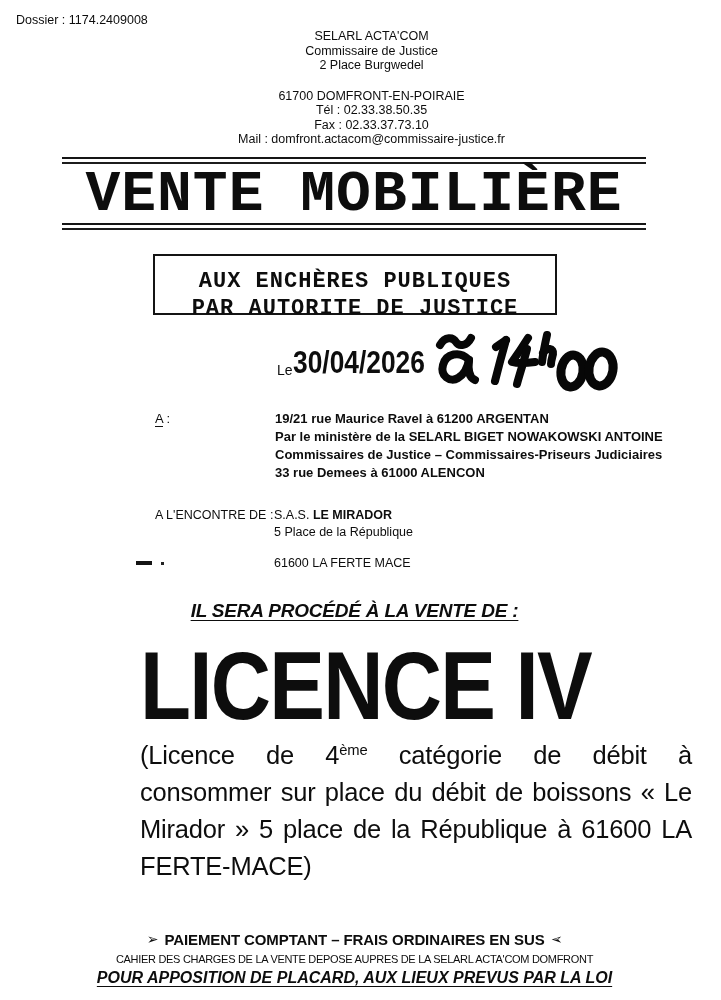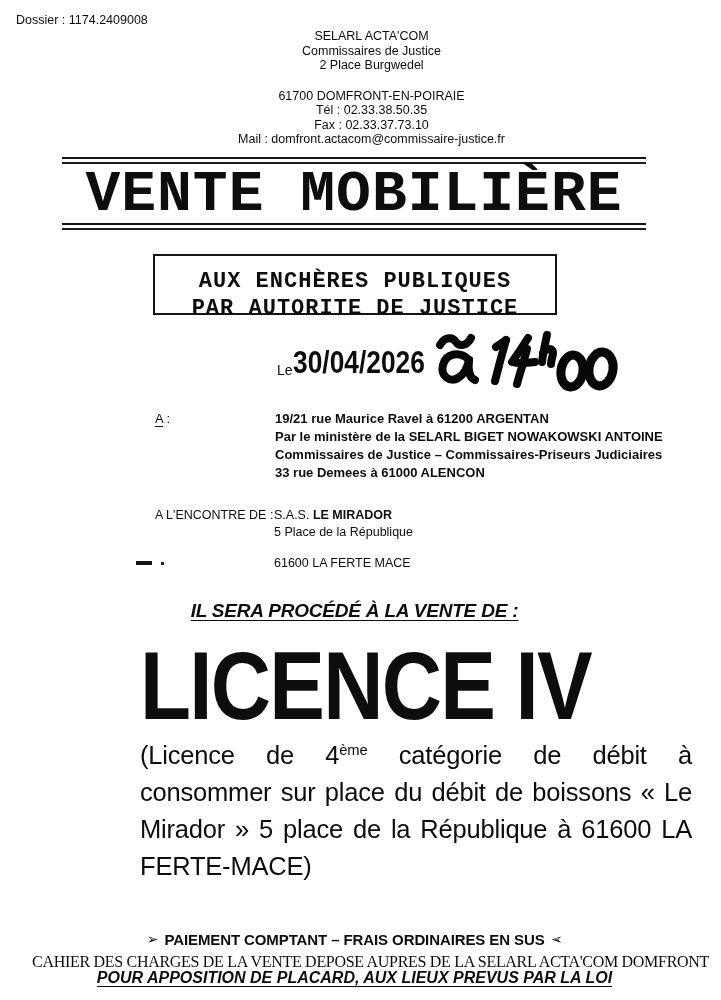--- a/index.html
+++ b/index.html
@@ -65,34 +65,34 @@
     letter-spacing:-2px;transform:scaleX(0.86);transform-origin:0 0;white-space:nowrap;}
 
   .sale-desc{left:140px;top:737px;width:552px;font-size:25.5px;line-height:37px;letter-spacing:-0.2px;}
   .pline{text-align:left;}
   .pline.just{text-align:justify;text-align-last:justify;}
   .sale-desc sup{font-size:58%;vertical-align:super;line-height:0;}
 
   .footer-pay{left:0;right:0;top:931px;text-align:center;font-weight:bold;font-size:15px;letter-spacing:-0.1px;}
   .arr{display:inline-block;font-weight:normal;font-size:14px;position:relative;top:-1px;padding:0 6px;}
   .arr.mirror{transform:scaleX(-1);}
-  .footer-cahier{left:0;right:0;top:953px;text-align:right;font-size:16px;letter-spacing:-0.3px;font-family:Liberation Serif, serif;}
+  .footer-cahier{left:0;right:0;top:953px;text-align:center;font-size:11px;letter-spacing:-0.3px;}
   .footer-appo{left:0;right:0;top:969px;text-align:center;font-weight:bold;font-style:italic;font-size:16px;
     text-decoration:underline;text-underline-offset:3px;}
 </style>
 </head>
 <body>
 
 <div class="page">
 
   <div class="abs dossier">Dossier : 1174.2409008</div>
 
   <div class="abs letterhead">
     <div>SELARL ACTA'COM</div>
-    <div>Commissaires de Justice</div>
+    <div>Commissaire de Justice</div>
     <div>2 Place Burgwedel</div>
     <div class="lh-gap"></div>
     <div>61700 DOMFRONT-EN-POIRAIE</div>
     <div>Tél : 02.33.38.50.35</div>
     <div>Fax : 02.33.37.73.10</div>
     <div>Mail : domfront.actacom@commissaire-justice.fr</div>
   </div>
 
   <div class="abs title-wrap">
     <div class="dbl-rule"></div>

